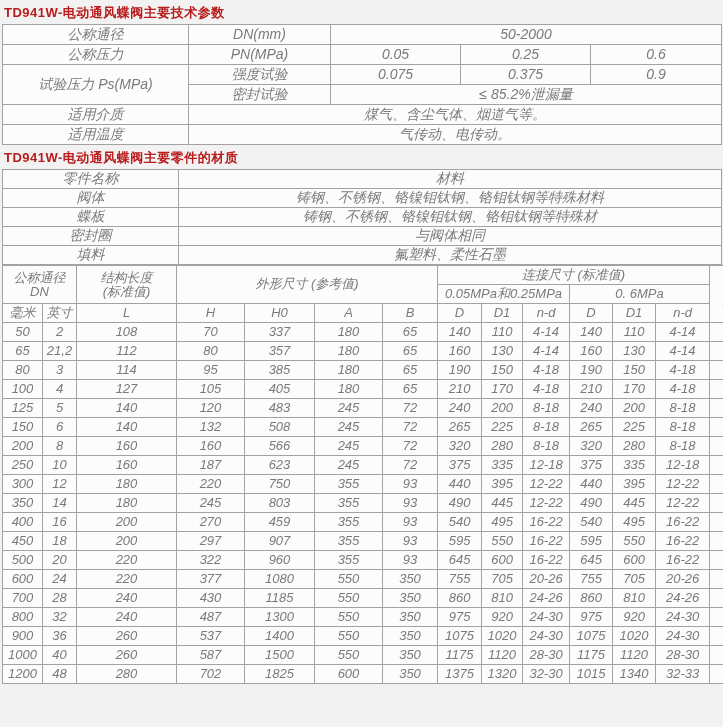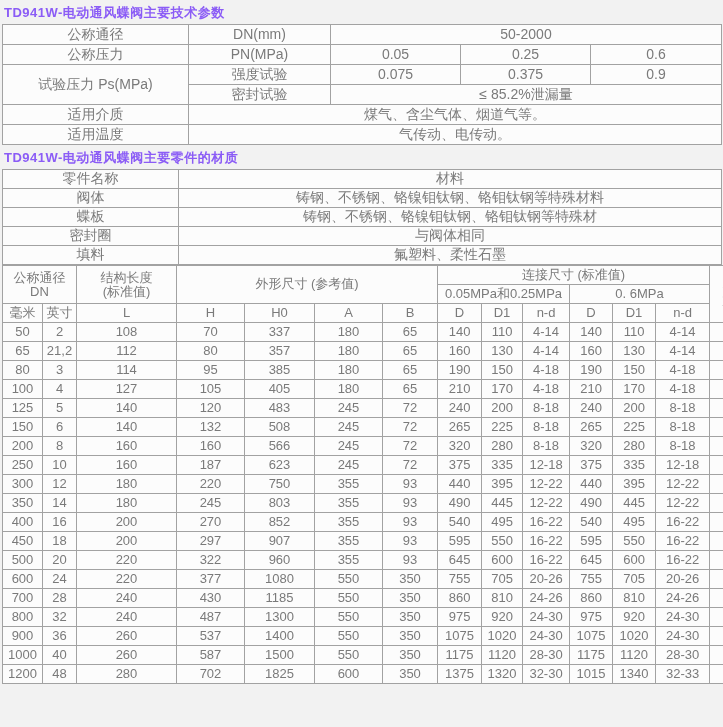--- a/index.html
+++ b/index.html
@@ -4,33 +4,34 @@
 <style>
   html,body{margin:0;padding:0;}
   body{
     width:723px;height:727px;overflow:hidden;
     background:#f2f2f2;
     font-family:"Liberation Sans",sans-serif;
     color:#7a7a7a;
   }
   .section-title{
     font-weight:bold;
-    color:#8b5cf6;
+    color:#b91c1c;
     font-size:13px;
     line-height:15px;
     padding:5px 0 4px 4px;
     letter-spacing:0.5px;
     white-space:nowrap;
   }
   table{
     border-collapse:collapse;
     table-layout:fixed;
     width:719px;
     margin-left:2px;
     background:#fcfcfc;
+    font-style:italic;
   }
   td{
     border:1px solid #a2a2a2;
     text-align:center;
     vertical-align:middle;
     font-size:14px;
     color:#7a7a7a;
     padding:0 2px;
     overflow:hidden;
     white-space:nowrap;
@@ -341,21 +342,21 @@
           <td>490</td>
           <td>445</td>
           <td>12-22</td>
           <td>130</td>
         </tr>
         <tr>
           <td>400</td>
           <td>16</td>
           <td>200</td>
           <td>270</td>
-          <td>852</td>
+          <td>459</td>
           <td>355</td>
           <td>93</td>
           <td>540</td>
           <td>495</td>
           <td>16-22</td>
           <td>540</td>
           <td>495</td>
           <td>16-22</td>
           <td>141</td>
         </tr>

